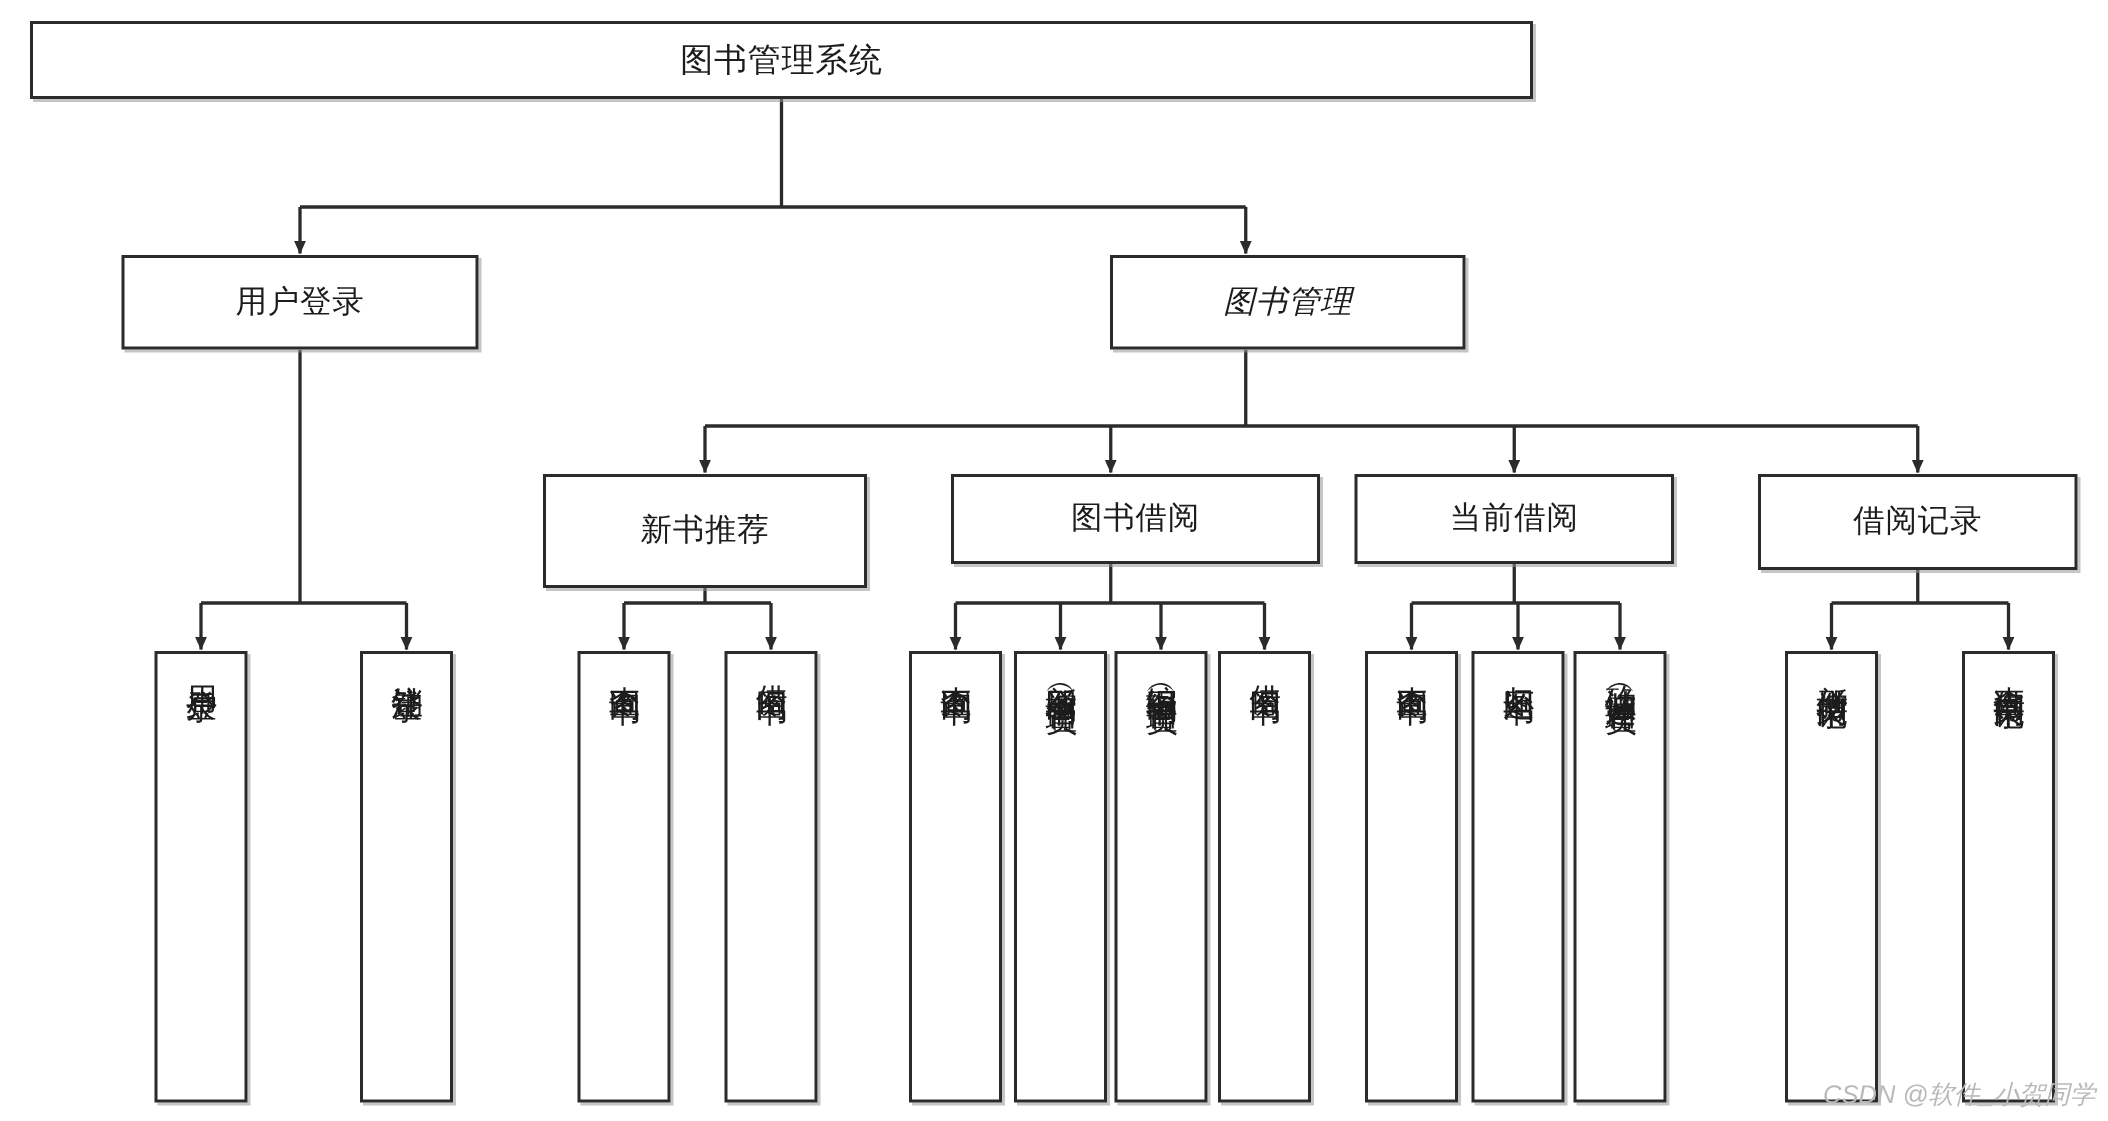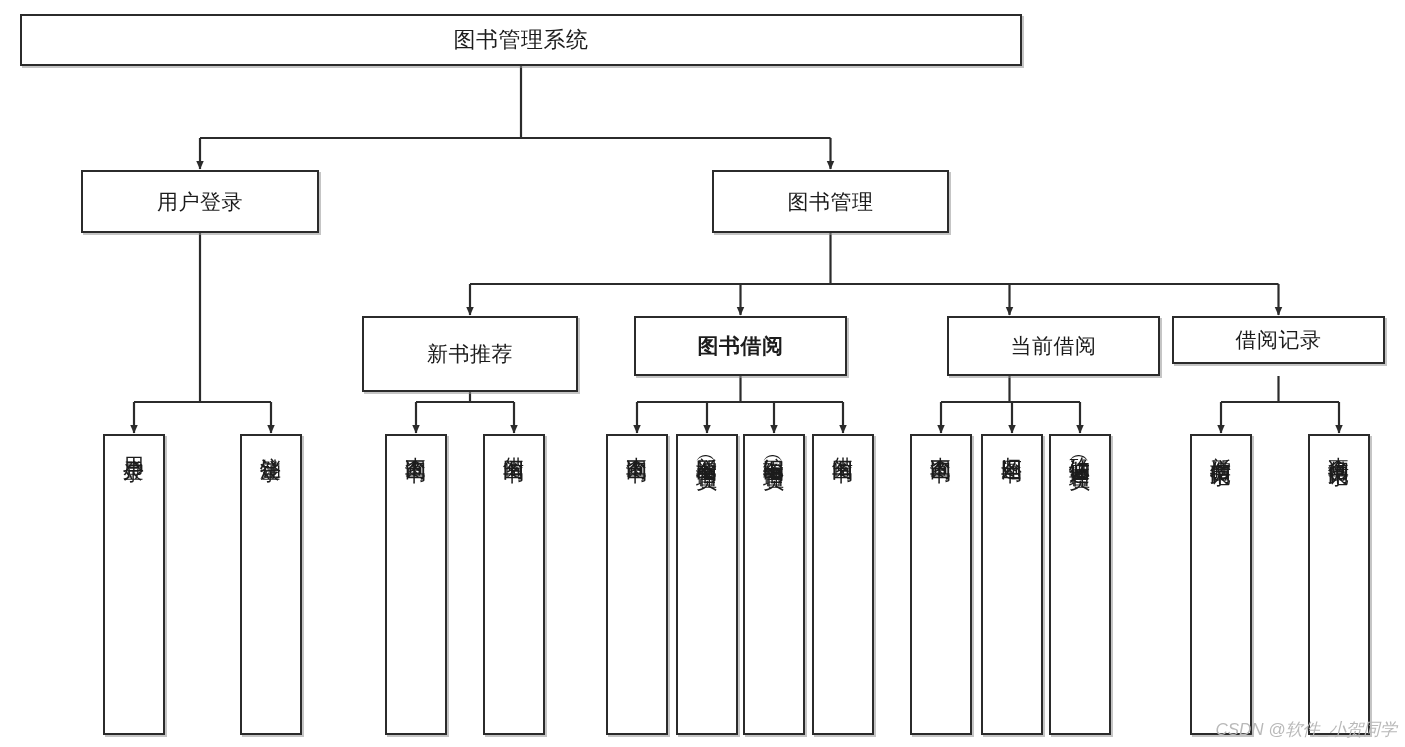--- a/index.html
+++ b/index.html
@@ -119,37 +119,37 @@
   </svg>
 
   <div class="node-box level-0" style="left:20px;top:14px;width:1002px;height:52px;">
     <span class="node-label-h">图书管理系统</span>
   </div>
 
   <div class="node-box level-1" style="left:81px;top:170px;width:238px;height:63px;">
     <span class="node-label-h">用户登录</span>
   </div>
 
-  <div class="node-box level-1" style="left:712px;top:170px;width:237px;height:63px;">
+  <div class="node-box level-1" style="left:740px;top:170px;width:237px;height:63px;font-style:italic;">
     <span class="node-label-h">图书管理</span>
   </div>
 
   <div class="node-box level-2" style="left:362px;top:316px;width:216px;height:76px;">
     <span class="node-label-h">新书推荐</span>
   </div>
 
-  <div class="node-box level-2" style="left:634px;top:316px;width:213px;height:60px;font-weight:bold;">
+  <div class="node-box level-2" style="left:634px;top:316px;width:246px;height:60px;">
     <span class="node-label-h">图书借阅</span>
   </div>
 
-  <div class="node-box level-2" style="left:903px;top:316px;width:213px;height:60px;margin-left:44px;">
+  <div class="node-box level-2" style="left:903px;top:316px;width:213px;height:60px;">
     <span class="node-label-h">当前借阅</span>
   </div>
 
-  <div class="node-box level-2" style="left:1172px;top:316px;width:213px;height:48px;">
+  <div class="node-box level-2" style="left:1172px;top:316px;width:213px;height:64px;">
     <span class="node-label-h">借阅记录</span>
   </div>
 
   <div class="node-box vertical" style="left:103px;top:434px;width:62px;height:301px;">
     <span class="node-label-v">用户登录</span>
   </div>
 
   <div class="node-box vertical" style="left:240px;top:434px;width:62px;height:301px;">
     <span class="node-label-v">注销登录</span>
   </div>

